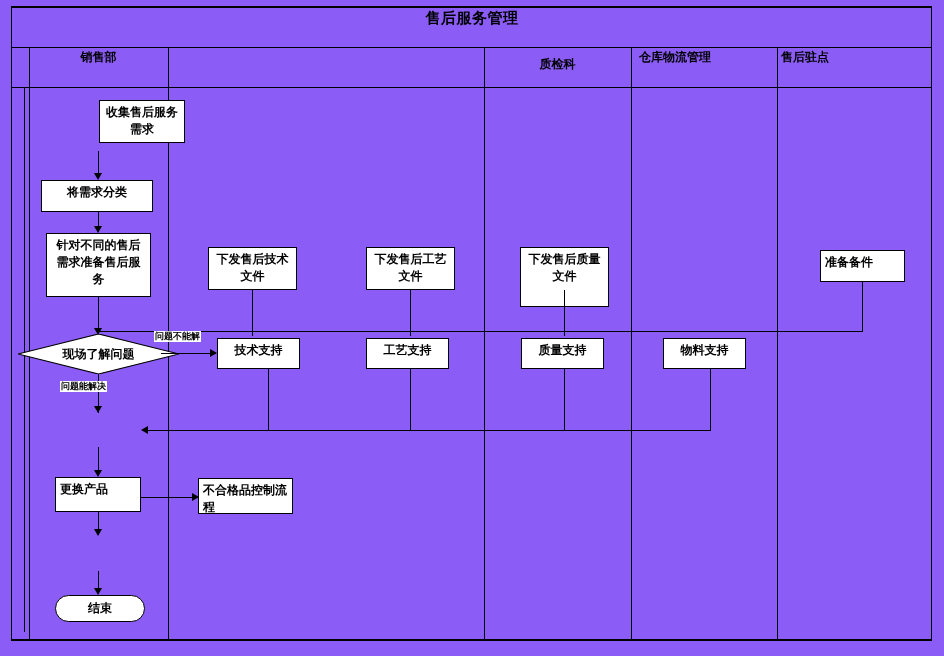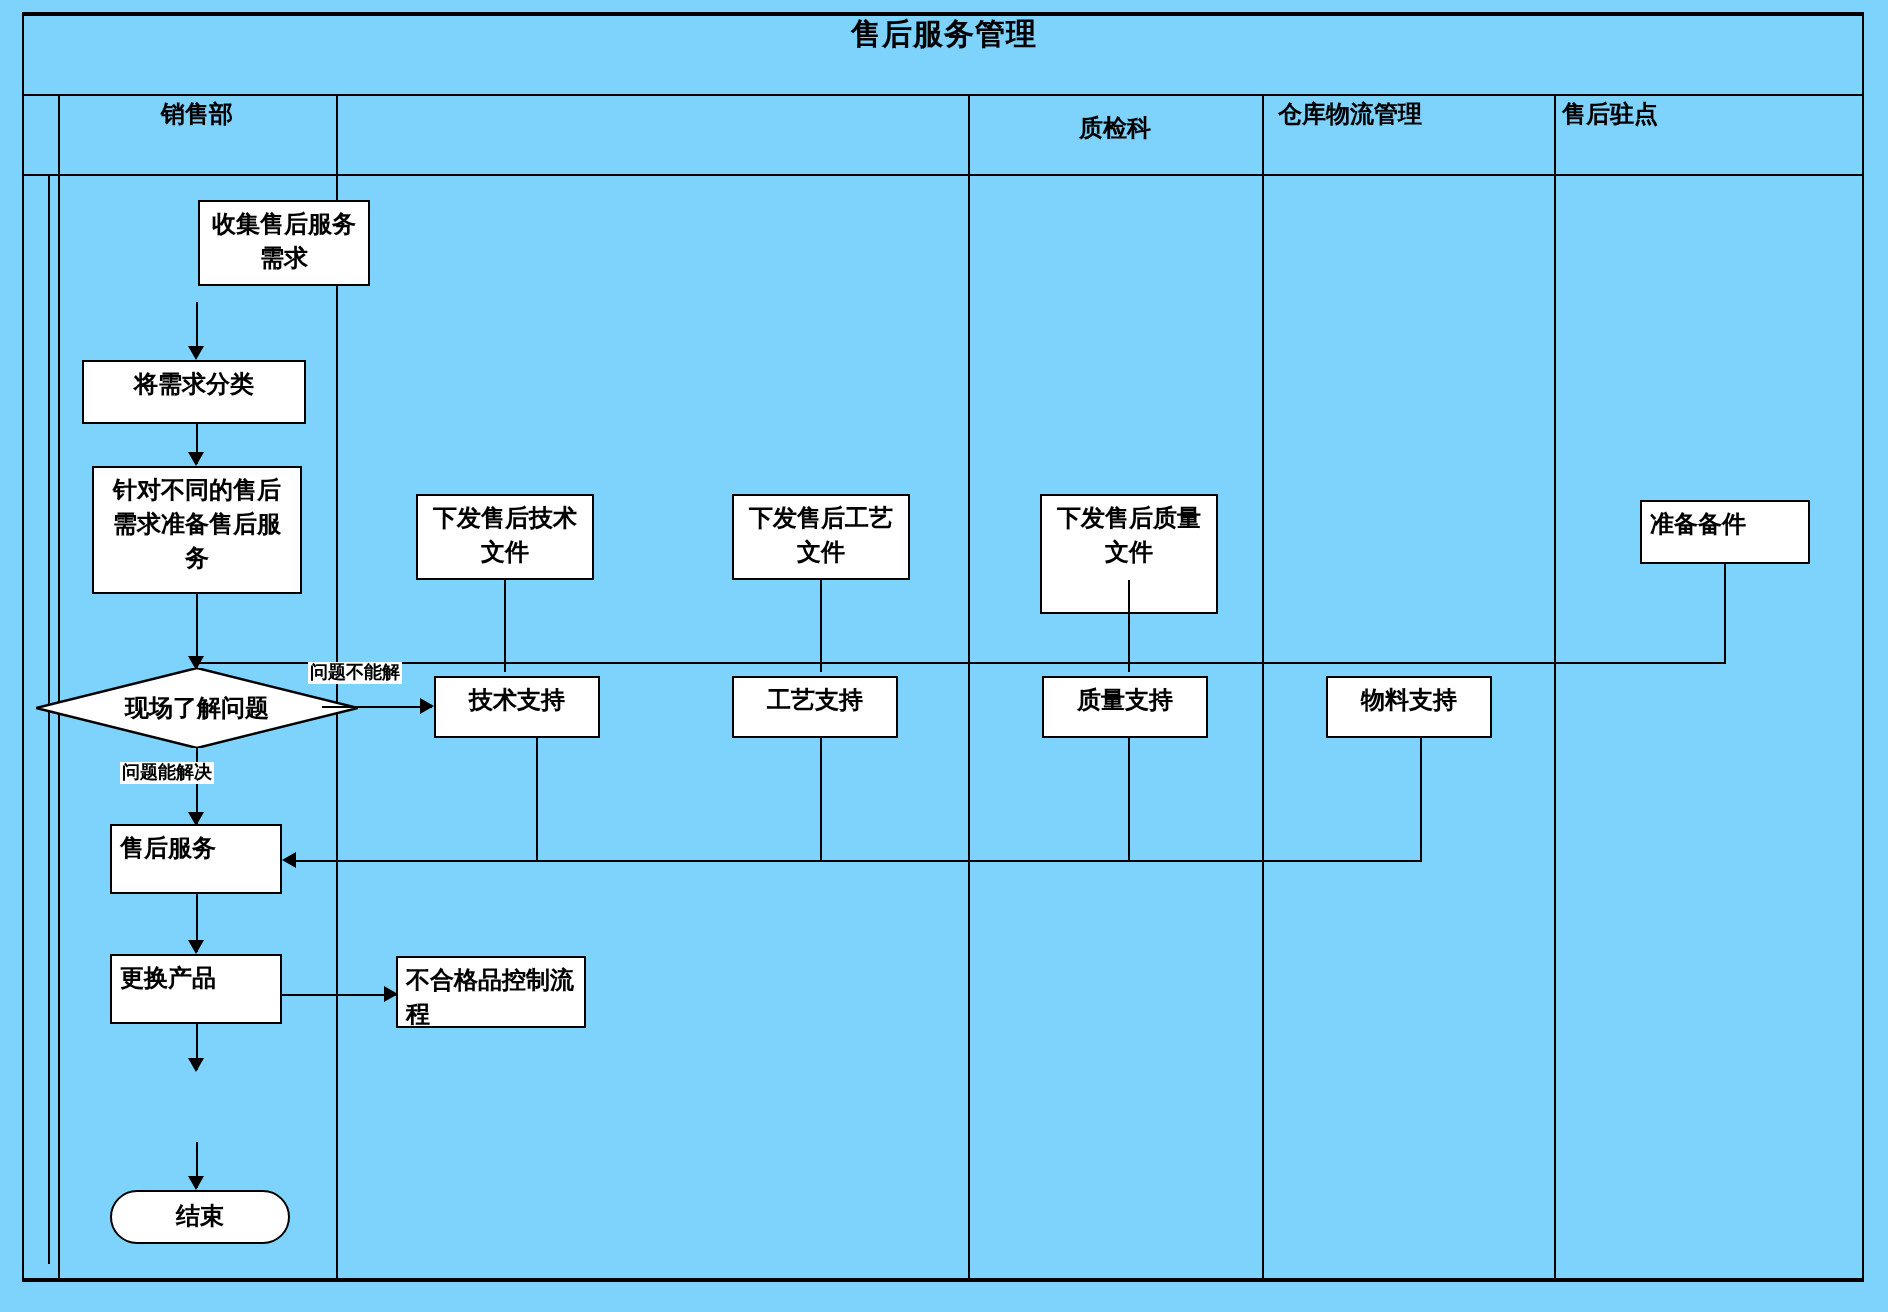--- a/index.html
+++ b/index.html
@@ -8,21 +8,21 @@
     background: #ffffff;
   }
   body {
     font-family: "Liberation Sans", "DejaVu Sans", sans-serif;
     color: #000000;
   }
   #canvas {
     position: relative;
     width: 944px;
     height: 656px;
-    background: #7dd3fc;
+    background: #8b5cf6;
     overflow: hidden;
   }
   
   .frame-line {
     position: absolute;
     background: #000000;
   }
   .h-thick { height: 2px; }
   .h-thin  { height: 1px; }
   .v-thin  { width: 1px; }
@@ -194,23 +194,20 @@
   </div>
 
   <div class="edge edge-h" style="left:161px; top:353px; width:55px;"></div>
   <div class="arrow arrow-right" style="left:210px; top:349px;"></div>
   <div class="edge-label" style="left:154px; top:331px;">问题不能解</div>
 
   <div class="edge edge-v" style="left:98px; top:374px; height:39px;"></div>
   <div class="arrow arrow-down" style="left:94px; top:406px;"></div>
   <div class="edge-label" style="left:60px; top:381px;">问题能解决</div>
 
-  <div class="node" style="left:55px; top:412px; width:86px; height:35px; text-align:left;">
-    <span>售后服务</span>
-  </div>
 
   <div class="edge edge-v" style="left:98px; top:447px; height:29px;"></div>
   <div class="arrow arrow-down" style="left:94px; top:470px;"></div>
 
   <div class="node" style="left:55px; top:477px; width:86px; height:35px; text-align:left;">
     <span>更换产品</span>
   </div>
 
   <div class="edge edge-h" style="left:141px; top:497px; width:57px;"></div>
   <div class="arrow arrow-right" style="left:192px; top:493px;"></div>

